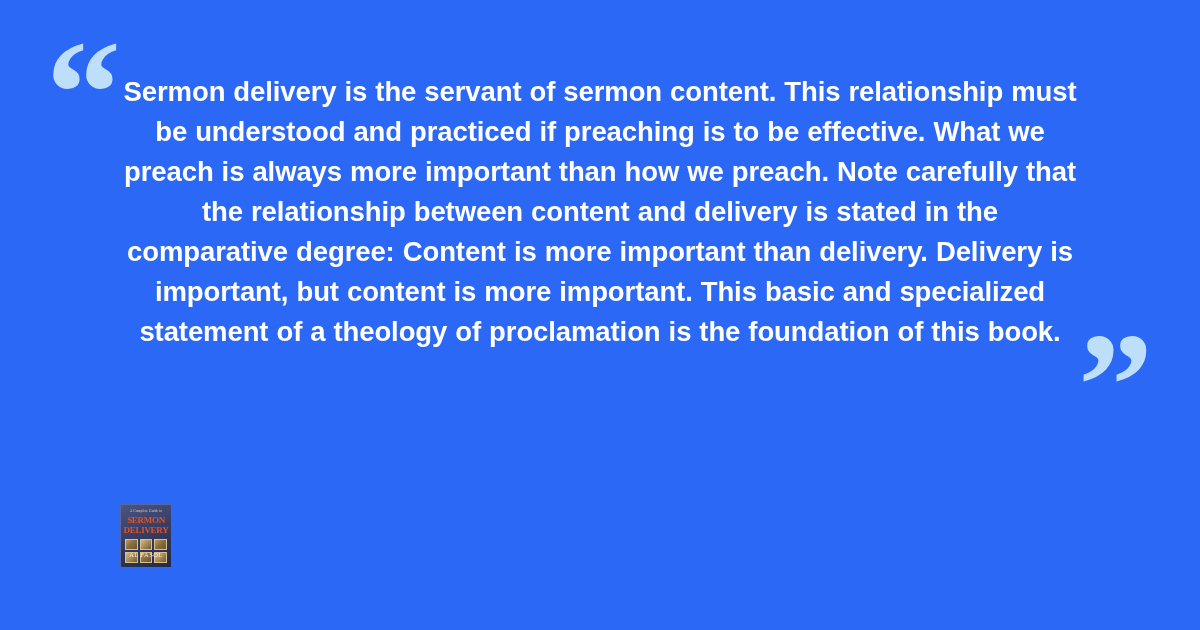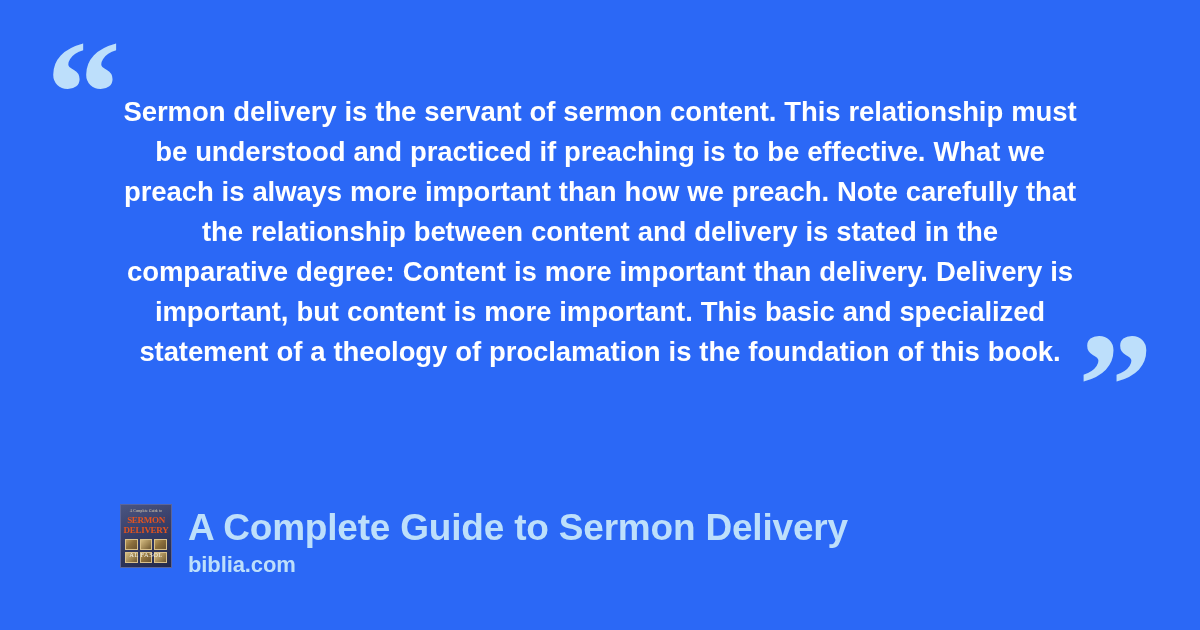--- a/index.html
+++ b/index.html
@@ -38,21 +38,21 @@
   .quote-close {
     left: 1078px;
     top: 310px;
     font-size: 150px;
   }
 
   
   .quote-block {
     position: absolute;
     left: 118px;
-    top: 92px;
+    top: 72px;
     width: 964px;
     text-align: center;
   }
   .quote-text {
     margin: 0;
     color: #FFFFFF;
     font-family: "Liberation Sans", sans-serif;
     font-weight: 700;
     font-size: 27.5px;
     line-height: 40px;
@@ -178,20 +178,16 @@
         <div class="bc-ph"></div>
         <div class="bc-ph v2"></div>
         <div class="bc-ph"></div>
         <div class="bc-ph v2"></div>
         <div class="bc-ph"></div>
         <div class="bc-ph v2"></div>
       </div>
       <div class="bc-author">AL FASOL</div>
     </div>
 
-    <div class="footer-text">
-      <h1 class="book-title">A Complete Guide to Sermon Delivery</h1>
-      <p class="source">biblia.com</p>
-    </div>
 
   </div>
 
 </div>
 
 </body></html>

